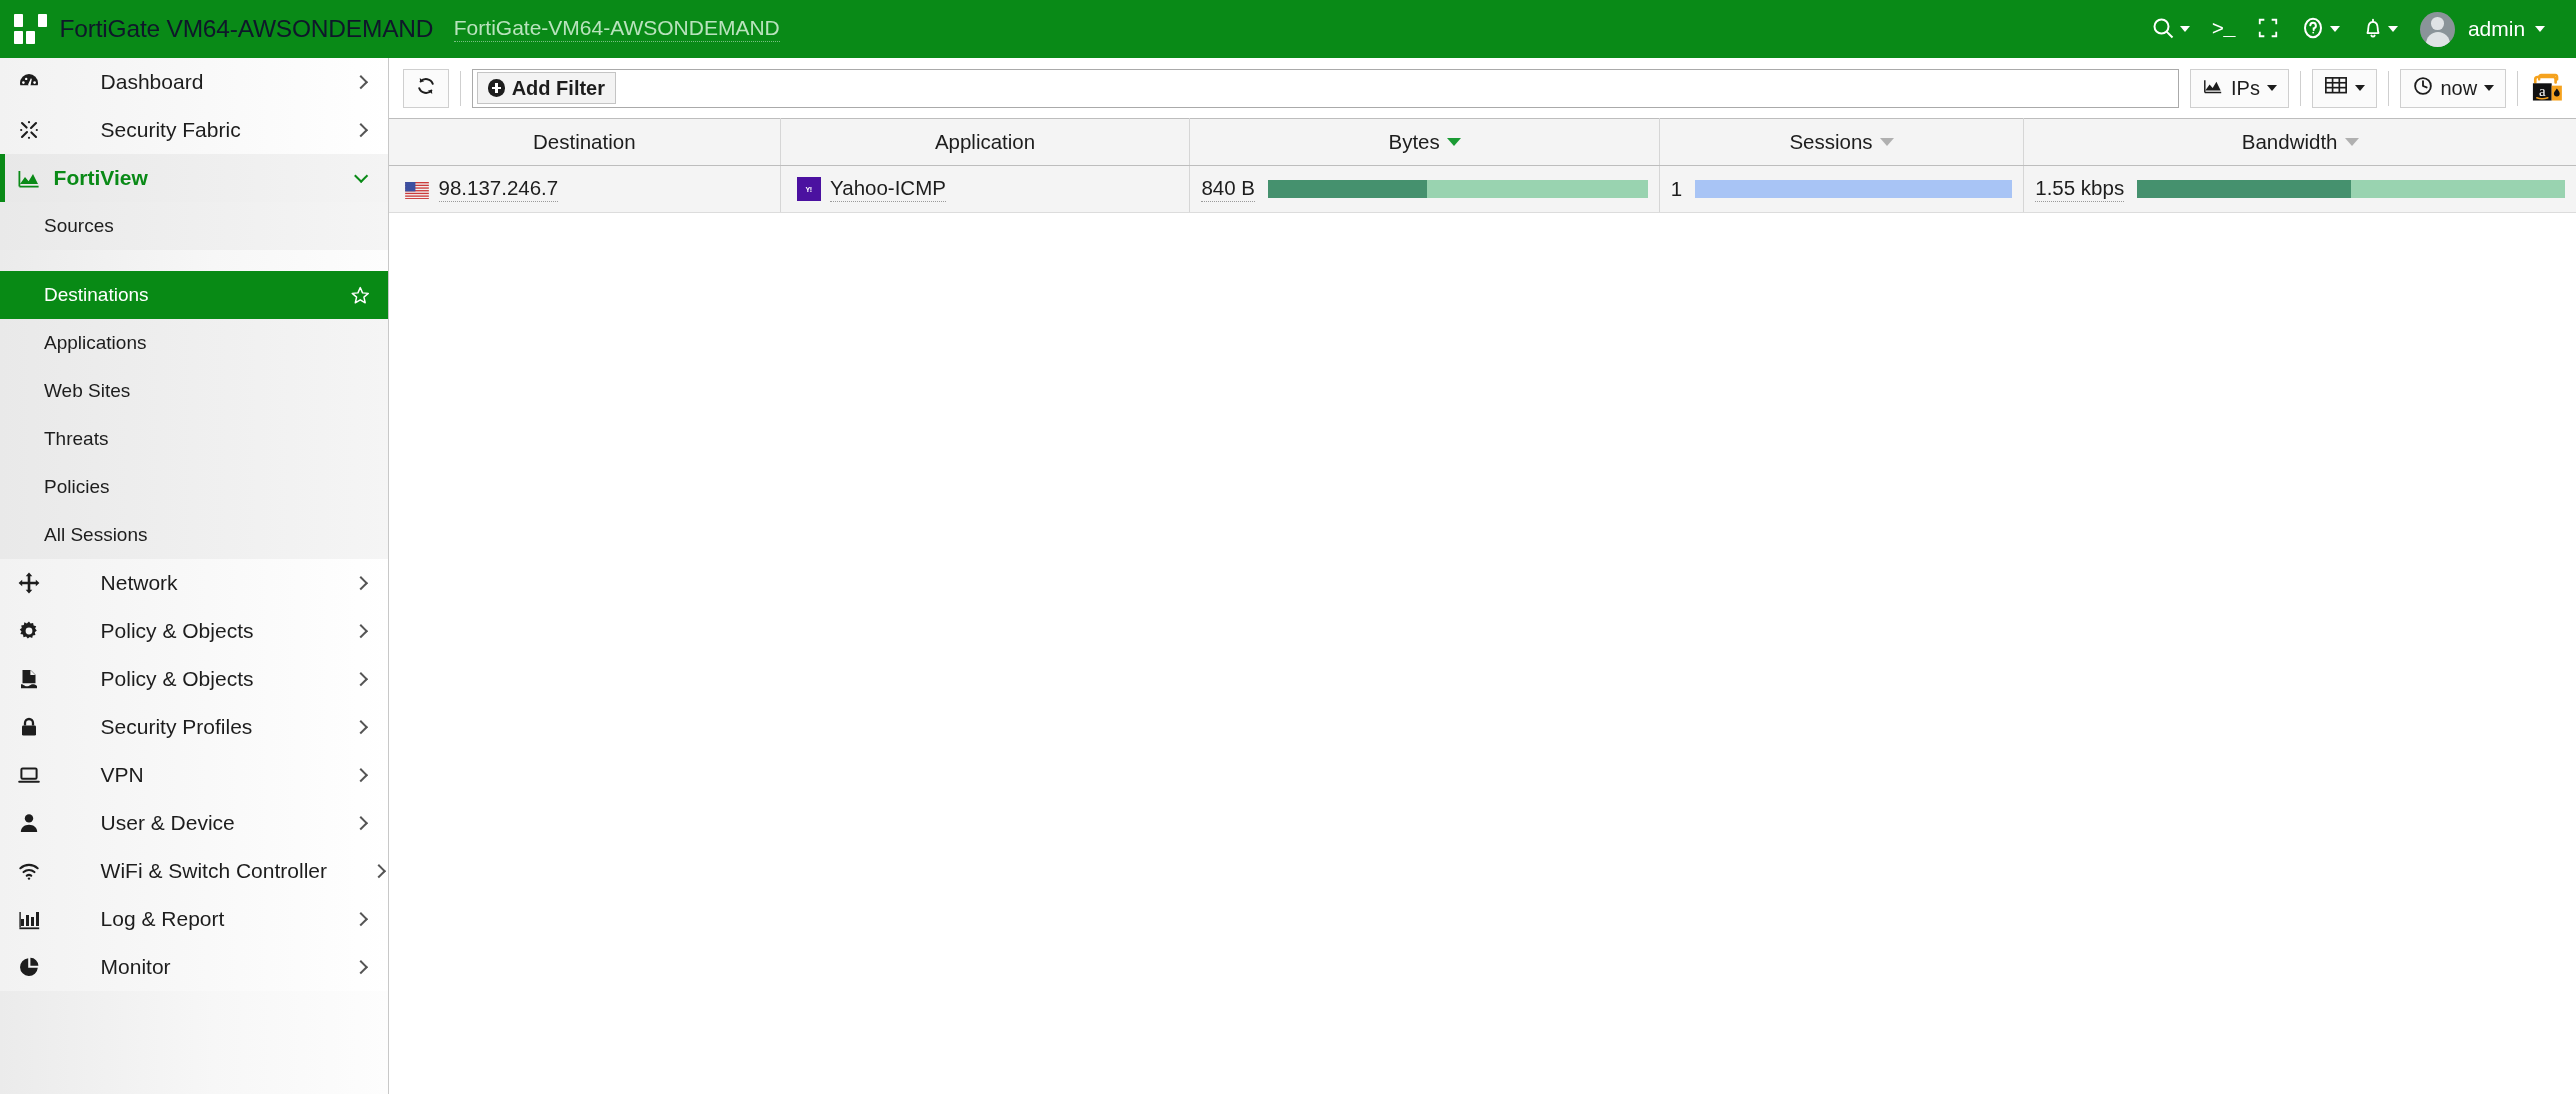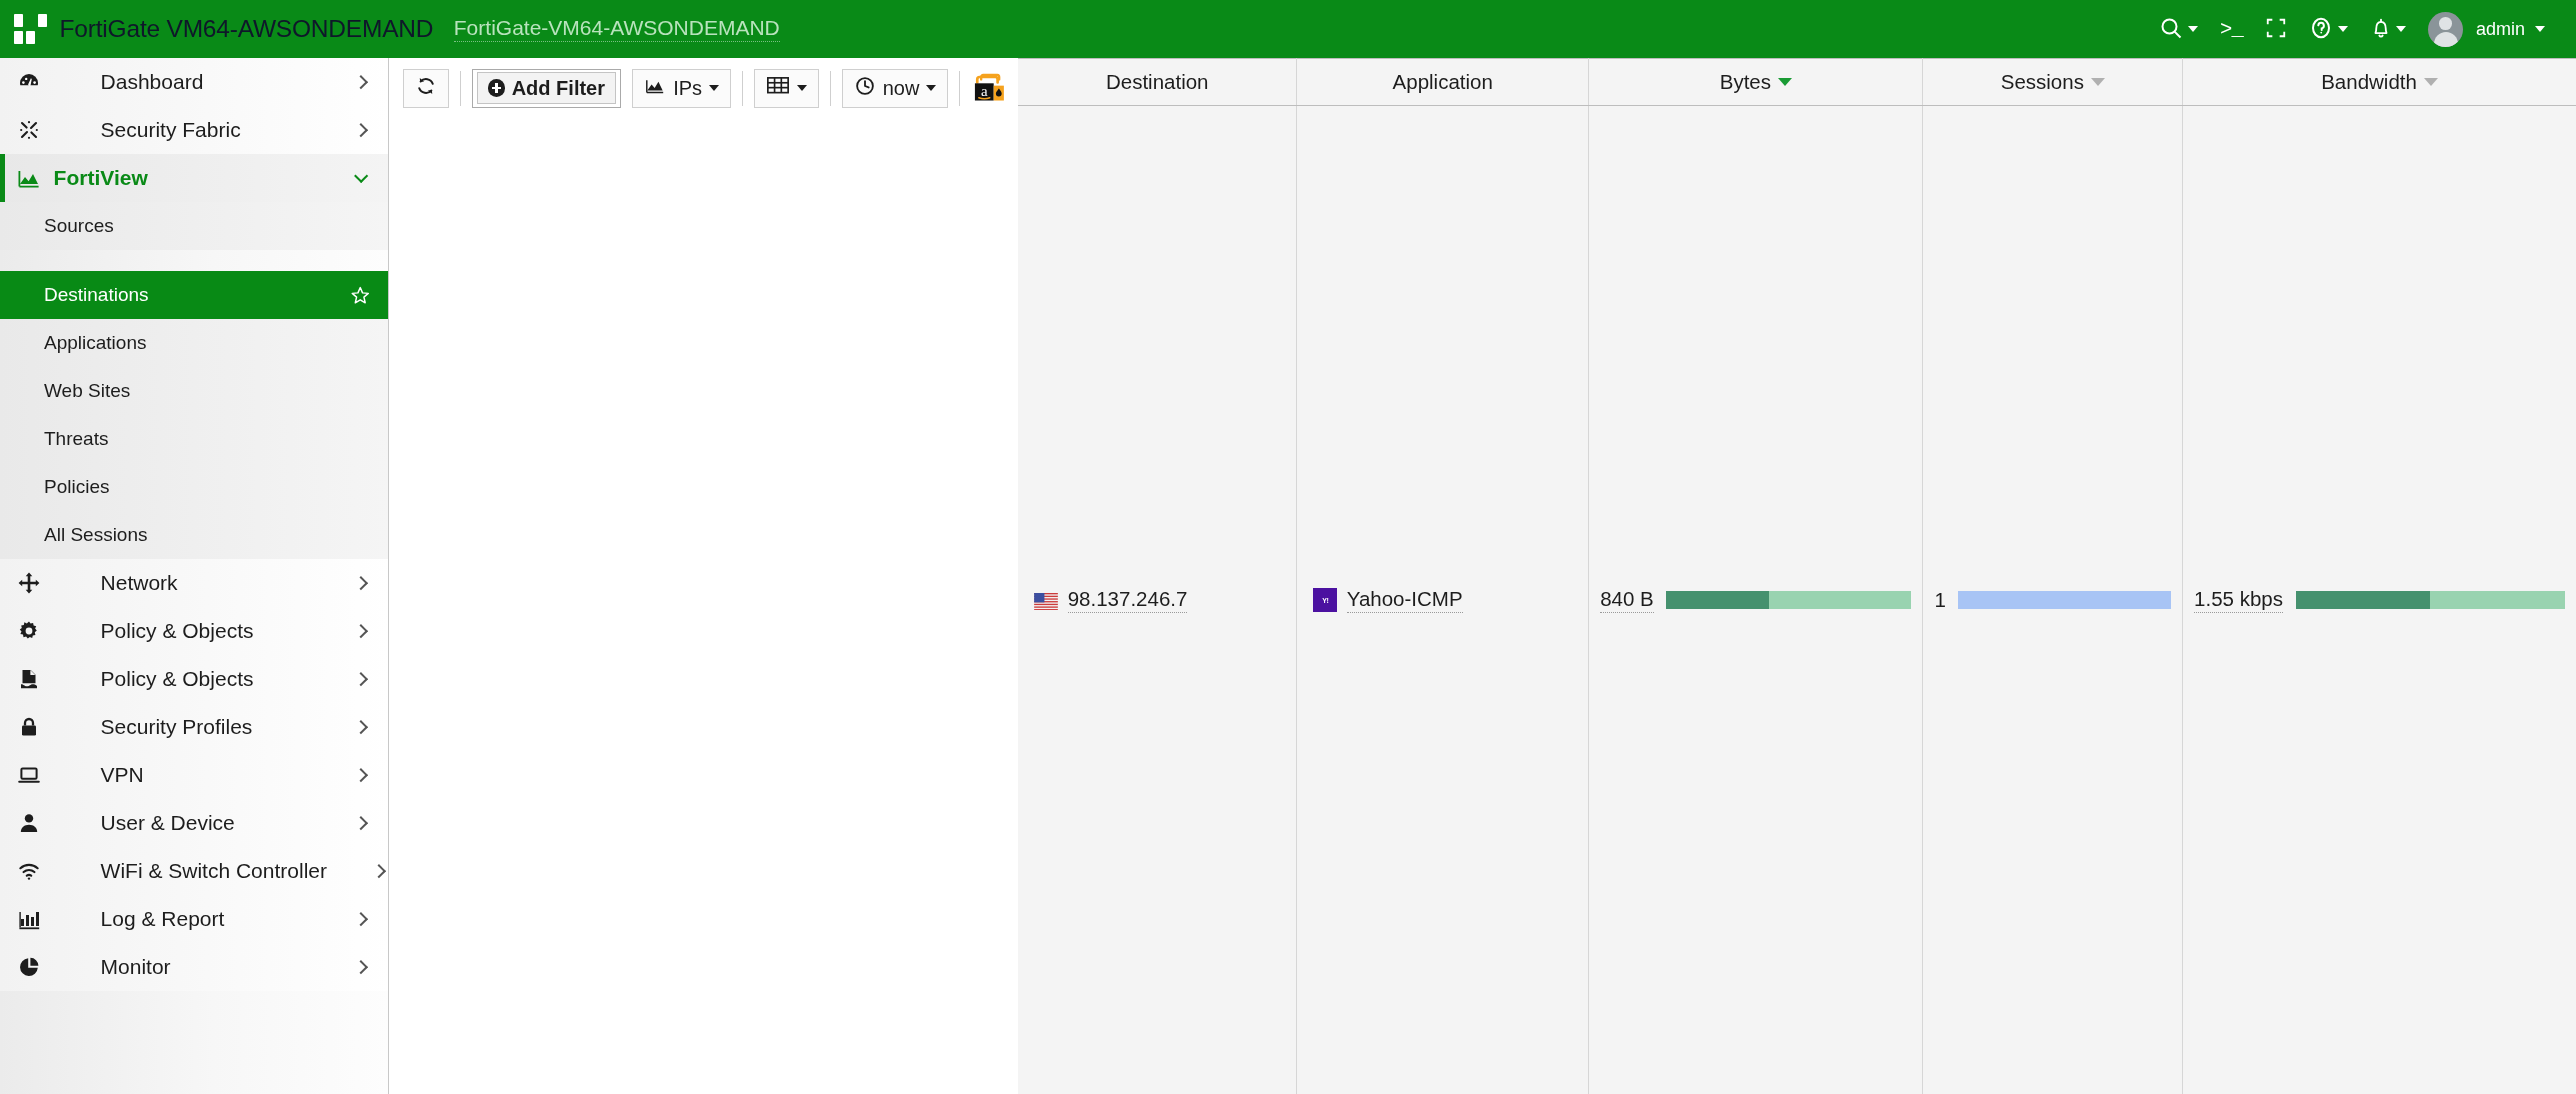--- a/index.html
+++ b/index.html
@@ -60,21 +60,21 @@
     background: #8a9499; position: relative; overflow: hidden; flex: none;
   }
   .avatar::before {
     content: ""; position: absolute; width: 12.6px; height: 12.6px;
     border-radius: 50%; background: #dfe3e5; left: 11px; top: 5.5px;
   }
   .avatar::after {
     content: ""; position: absolute; width: 24px; height: 16px;
     border-radius: 12px 12px 0 0; background: #dfe3e5; left: 5.5px; top: 20.5px;
   }
-  .admin-label { font-size: 18px; margin: 0 4.7px 0 8px; }
+  .admin-label { font-size: 21px; margin: 0 4.7px 0 8px; }
 
   
   .shell { display: flex; height: calc(1095px - 58px); }
 
   
   .sidebar {
     width: 389px; flex: none;
     background: linear-gradient(to right, #ebebeb 0%, #f7f7f7 55%, #fdfdfd 100%);
     border-right: 1.6px solid #c8c8c8;
     overflow: hidden;
@@ -115,21 +115,21 @@
     font-size: 19px; color: #1d1d1d; cursor: pointer;
     background: linear-gradient(to right,#e9e9e9,#f5f5f5);
   }
   .sub-item.active {
     background: #088a15; color: #ffffff; margin-top: 21px;
   }
   .sub-label { flex: 1; white-space: nowrap; }
   .star { width: 20.5px; height: 20.5px; flex: none; }
 
   
-  .main { flex: 1; display: flex; flex-direction: row; min-width: 0; background: #ffffff; }
+  .main { flex: 1; display: flex; flex-direction: column; min-width: 0; background: #ffffff; }
 
   .toolbar {
     height: 60px; flex: none;
     display: flex; align-items: center;
     padding: 0 11px 0 14px; gap: 0;
     background: #ffffff;
   }
   .tb-btn {
     height: 39px; min-width: 43px;
     border: 0.8px solid #cfcfcf; background: #fbfbfb;

